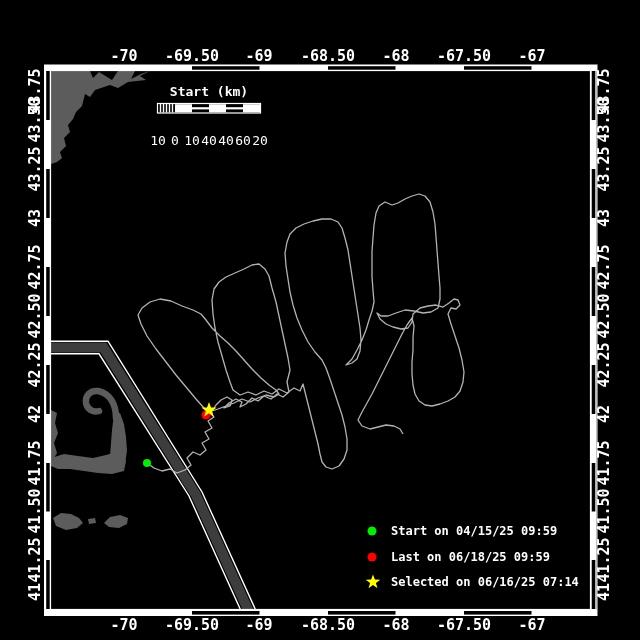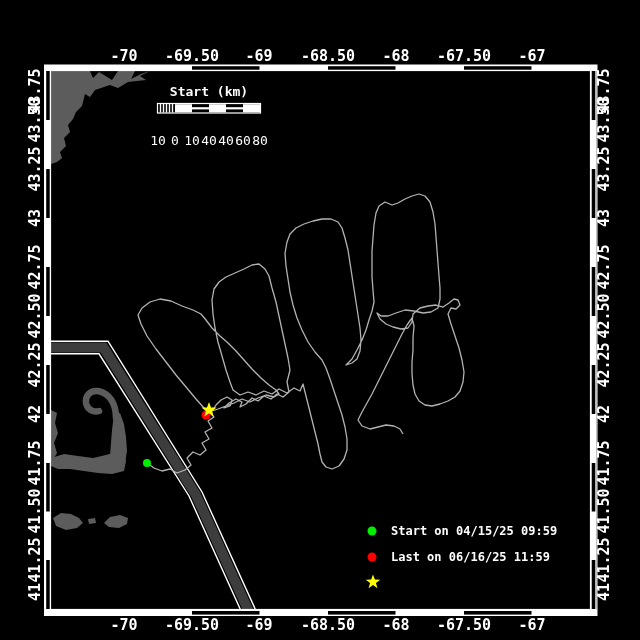--- a/index.html
+++ b/index.html
@@ -158,18 +158,19 @@
   <div class="axis-label lat-right" style="top:538px">41.25</div>
   <div class="axis-label lat-right" style="top:570px">41</div>
 
   <div class="scale-title">Start (km)</div>
   <div class="scale-num" style="left:158px">10</div>
   <div class="scale-num" style="left:175px">0</div>
   <div class="scale-num" style="left:192px">10</div>
   <div class="scale-num" style="left:209px">40</div>
   <div class="scale-num" style="left:226px">40</div>
   <div class="scale-num" style="left:243px">60</div>
-  <div class="scale-num" style="left:260px">80</div>
+  <div class="scale-num" style="left:260px">20</div>
 
   <div class="legend-label" style="top:509px">Start on 04/15/25 09:59</div>
-  <div class="legend-label" style="top:535px">Last on 06/16/25 11:59</div>
+  <div class="legend-label" style="top:535px">Last on 06/18/25 09:59</div>
+  <div class="legend-label" style="top:560px">Selected on 06/16/25 07:14</div>
 
 </div>
 
 </body></html>

